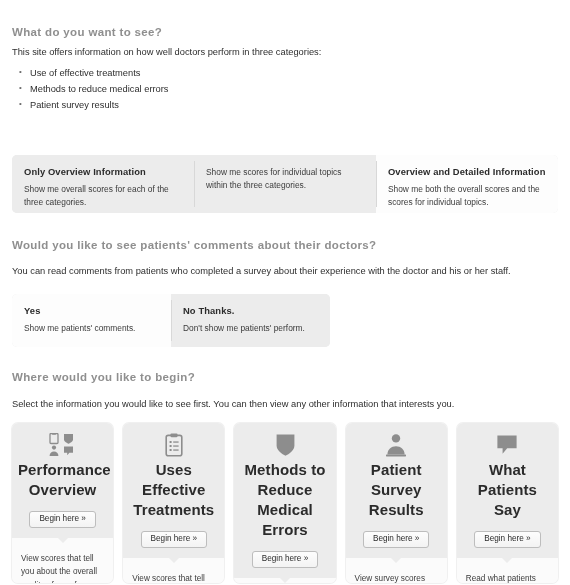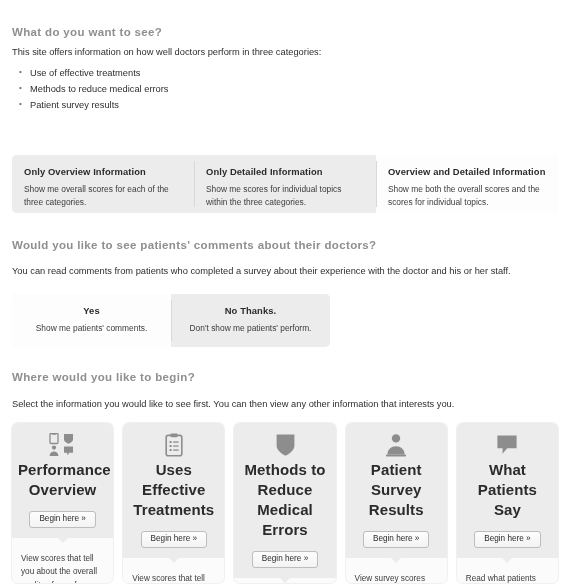--- a/index.html
+++ b/index.html
@@ -103,21 +103,21 @@
   #sec-how { padding-top: 26px; }
   #strip-how { height: 58px; }
   #strip-how .strip-cell { width: 33.3333%; }
 
   #sec-comments { padding-top: 26px; }
   #sec-comments .body-text { margin-top: 14px; }
   #strip-comments {
     width: 318px;
     height: 53px;
   }
-  #strip-comments .strip-cell { width: 50%; text-align: center; }
+  #strip-comments .strip-cell { width: 50%; }
 
   
   #sec-begin { padding-top: 24px; }
   #sec-begin .body-text { margin-top: 15px; }
 
   .begin-row {
     display: flex;
     gap: 10px;
     margin-top: 12px;
   }
@@ -205,21 +205,20 @@
     </ul>
   </section>
 
   <section id="sec-how">
     <div class="strip" id="strip-how">
       <div class="strip-cell">
         <p class="opt-title">Only Overview Information</p>
         <p class="opt-desc">Show me overall scores for each of the three categories.</p>
       </div>
       <div class="strip-cell">
-        <p class="opt-title">Only Detailed Information</p>
         <p class="opt-desc">Show me scores for individual topics within the three categories.</p>
       </div>
       <div class="strip-cell selected">
         <p class="opt-title">Overview and Detailed Information</p>
         <p class="opt-desc">Show me both the overall scores and the scores for individual topics.</p>
       </div>
     </div>
   </section>
 
   <section id="sec-comments">

